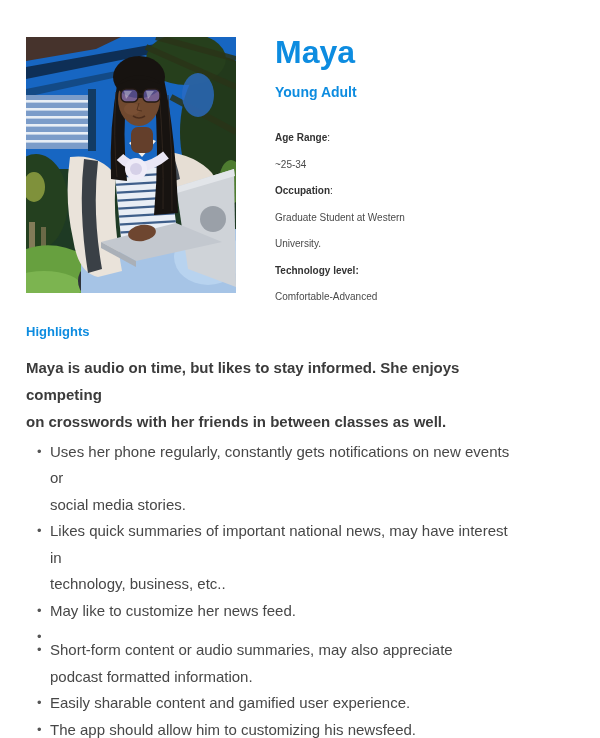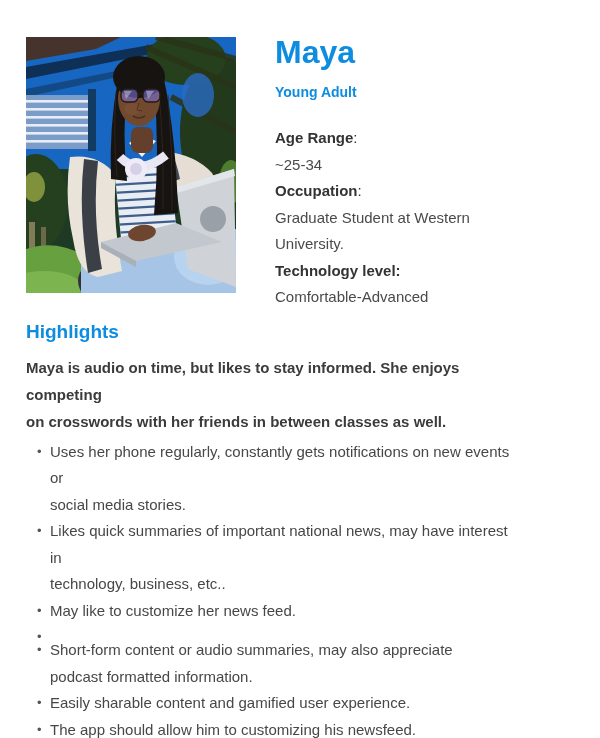--- a/index.html
+++ b/index.html
@@ -16,27 +16,27 @@
   .top-section { display: flex; padding-top: 33px; gap: 39px; }
   .photo-frame { width: 210px; height: 256px; margin-top: 4px; flex: 0 0 210px;
                  overflow: hidden; }
   .photo-frame svg { display: block; }
 
   .profile-info { flex: 1 1 auto; min-width: 0; }
   .persona-name { margin: 0; font-size: 32px; line-height: 38px; font-weight: bold;
                   color: #0d8ce0; letter-spacing: 0; }
   .persona-subtitle { margin: 8px 0 0 0; font-size: 14px; line-height: 26px;
                       font-weight: bold; color: #0d8ce0; }
-  .details { margin-top: 20px; font-size: 15px; line-height: 26.5px; }
+  .details { margin-top: 20px; font-size: 10px; line-height: 26.5px; }
   .detail-label { font-weight: bold; color: #333333; }
   .detail-colon { color: #333333; }
   .detail-value { color: #4a4a4a; white-space: pre-line; }
 
   
-  .section-heading { margin: 10px 0 0 0; font-size: 19px; line-height: 21px;
+  .section-heading { margin: 10px 0 0 0; font-size: 13px; line-height: 21px;
                      font-weight: bold; color: #0d8ce0; }
 
   
   .intro { margin: 12px 0 0 0; font-size: 15px; line-height: 27px; font-weight: bold;
            color: #3b3b3b; white-space: pre-line; }
   ul.bullet-list { margin: 4px 0 0 0; padding: 0; list-style: none; }
   ul.bullet-list.needs { margin-top: 13px; }
   ul.bullet-list li { position: relative; padding-left: 24px; margin: 0;
                       font-size: 15px; line-height: 26.5px; color: #474747; }
   .bullet { position: absolute; left: 11px; top: 0; font-size: 13px; color: #555555; }

